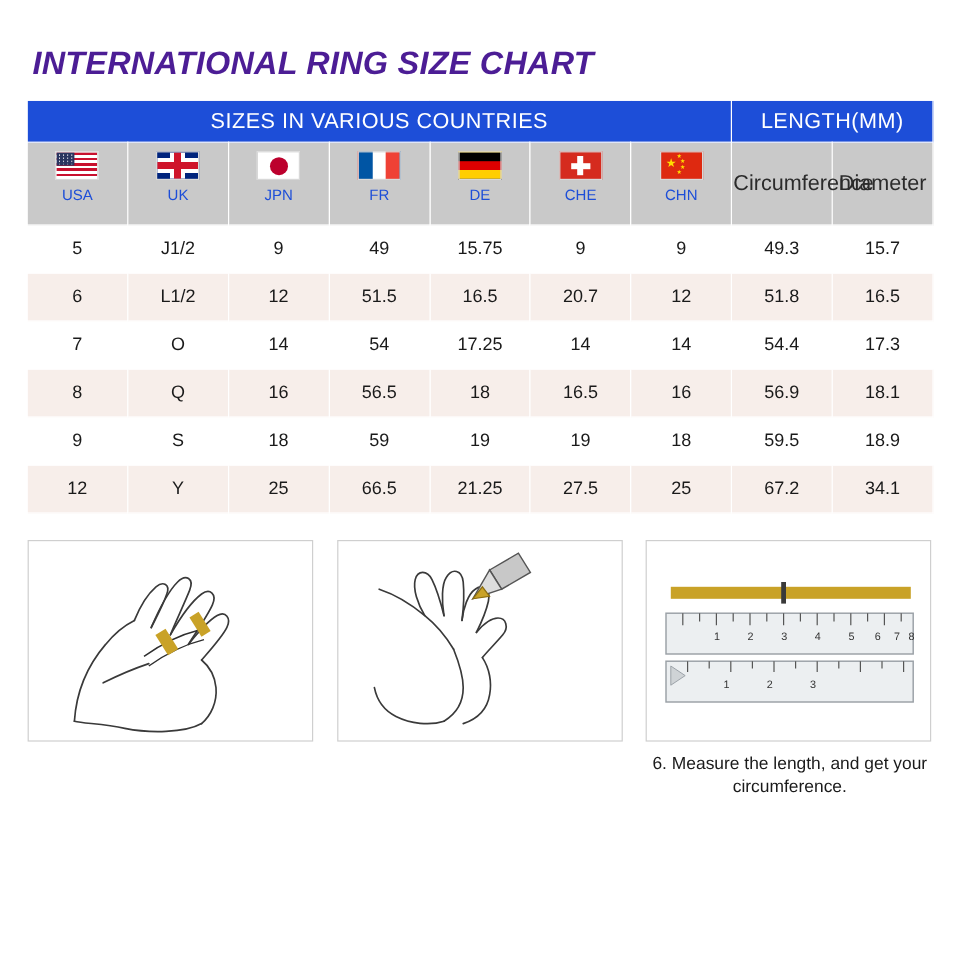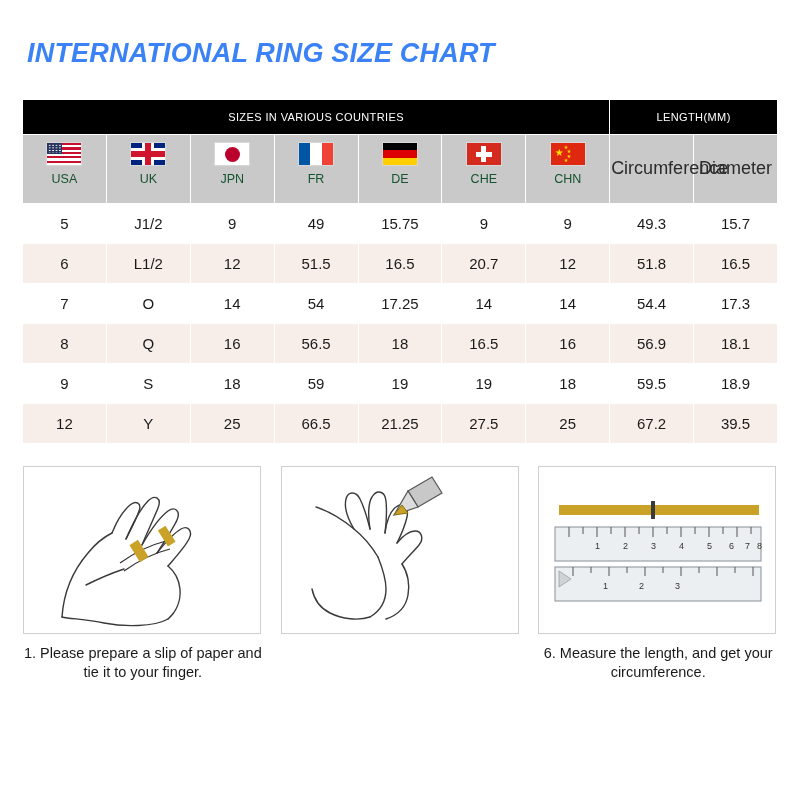--- a/index.html
+++ b/index.html
@@ -19,37 +19,37 @@
     width: 800px;
     height: 800px;
     box-sizing: border-box;
     padding: 0 22px;
   }
   .title {
     font-size: 27px;
     font-weight: bold;
     font-style: italic;
     letter-spacing: 0.2px;
-    padding: 38px 0 30px 5px;
-    color: #3b82f6;
+    padding: 38px 0 14px 5px;
+    color: #4c1d95;
   }
   table.chart {
     width: 756px;
     border-collapse: collapse;
     table-layout: fixed;
   }
   table.chart td, table.chart th {
     border: 1px solid #ffffff;
     text-align: center;
     font-weight: normal;
   }
   .grp-head {
-    background: #000000;
+    background: #1d4ed8;
     color: #ffffff;
-    font-size: 11px;
+    font-size: 18px;
     height: 32px;
     letter-spacing: 0.4px;
   }
   .flag-row td {
     background: #c9c9c9;
     height: 60px;
     vertical-align: top;
     padding-top: 7px;
   }
   .flag-row td.len {
@@ -67,21 +67,21 @@
     width: 36px;
     height: 24px;
     position: relative;
     overflow: hidden;
     border: 1px solid #d8d8d8;
     box-sizing: border-box;
     background: #fff;
   }
   .cc-label {
     font-size: 12.5px;
-    color: #14532d;
+    color: #1d4ed8;
   }
   .len-label {
     font-size: 18px;
     color: #2b2b2b;
   }
   .data-row td {
     height: 37px;
     font-size: 15px;
     color: #1a1a1a;
   }
@@ -310,21 +310,21 @@
     </tr>
     <tr class="data-row row-b">
       <td>12</td>
       <td>Y</td>
       <td>25</td>
       <td>66.5</td>
       <td>21.25</td>
       <td>27.5</td>
       <td>25</td>
       <td>67.2</td>
-      <td>39.5</td>
+      <td>34.1</td>
     </tr>
   </tbody>
     </table>
 
   <div class="steps">
 
     <div class="step">
       <div class="illus">
         <svg viewBox="0 0 238 168" width="238" height="168">
           <g fill="none" stroke="#3a3a3a" stroke-width="1.4" stroke-linecap="round" stroke-linejoin="round">
@@ -338,21 +338,20 @@
             <path d="M62 118 C74 112 88 106 100 102"></path>
           </g>
           <g stroke="#2f2f2f" stroke-width="1.2" fill="none">
             <path d="M96 96 C110 86 126 78 142 74"></path>
             <path d="M100 104 C114 94 130 86 146 82"></path>
           </g>
           <rect x="110" y="74" width="10" height="20" transform="rotate(-32 115 84)" fill="#c9a227"></rect>
           <rect x="138" y="60" width="9" height="19" transform="rotate(-32 142 69)" fill="#c9a227"></rect>
         </svg>
       </div>
-      <div class="step-cap">1. Please prepare a slip of paper and tie it to your finger.</div>
     </div>
 
     <div class="step">
       <div class="illus">
         <svg viewBox="0 0 238 168" width="238" height="168">
           <g fill="none" stroke="#3a3a3a" stroke-width="1.4" stroke-linecap="round" stroke-linejoin="round">
             <path d="M34 40 C46 44 60 52 72 62 C82 70 90 80 96 90"></path>
             <path d="M72 62 C66 52 62 40 64 32 C66 24 74 24 78 32 C82 40 86 54 88 62"></path>
             <path d="M88 62 C86 50 86 36 90 30 C95 22 103 24 104 34 C105 44 104 58 103 66"></path>
             <path d="M103 66 C104 56 108 44 114 40 C121 35 127 41 125 50 C123 59 118 70 115 76"></path>

